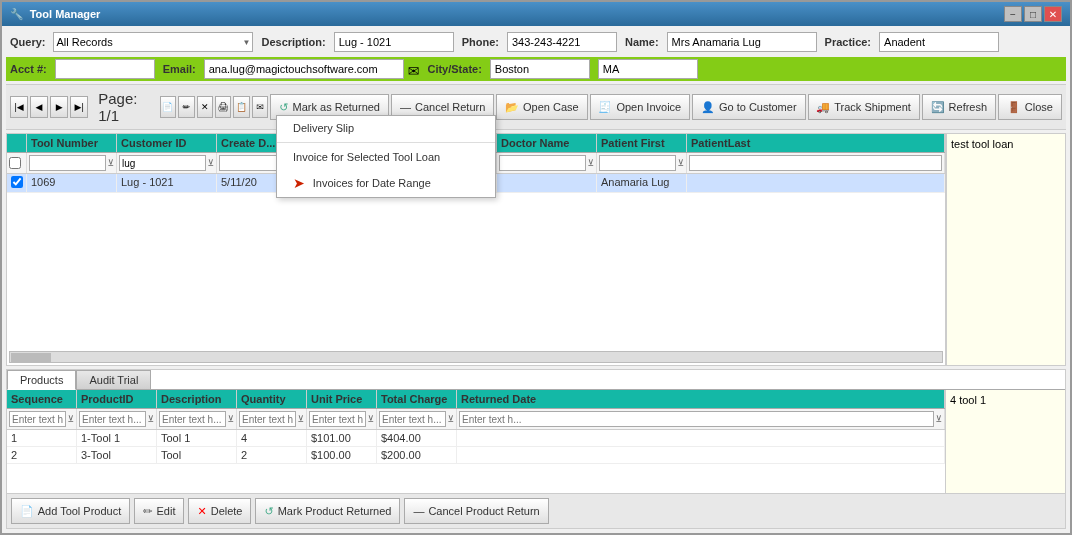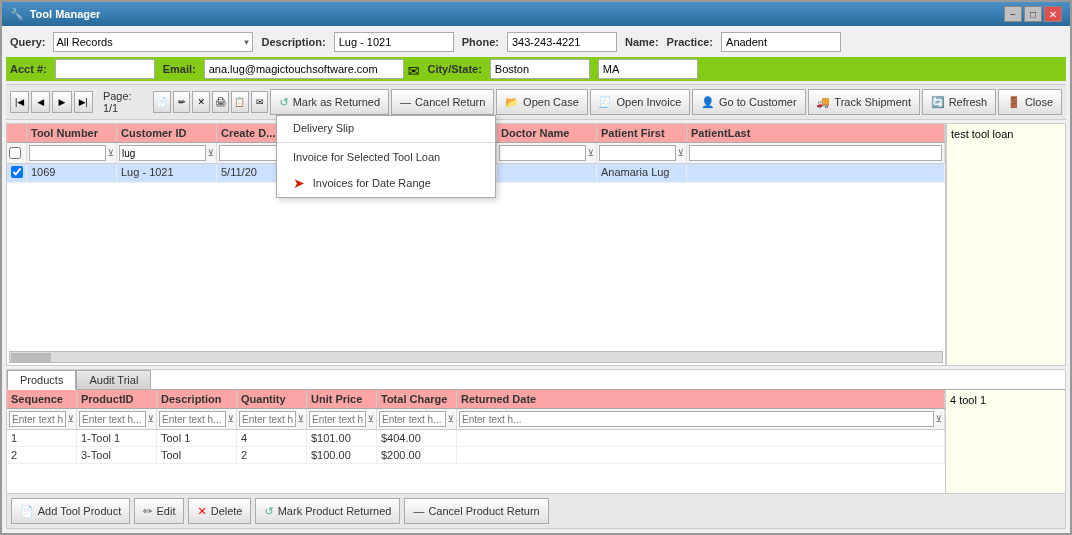--- a/index.html
+++ b/index.html
@@ -13,25 +13,25 @@
     .content { flex: 1; display: flex; flex-direction: column; padding: 4px; gap: 3px; }
     .query-row { display: flex; align-items: center; gap: 8px; padding: 2px 4px; }
     .label { color: #333; font-weight: bold; white-space: nowrap; }
     .dropdown { height: 20px; border: 1px solid #aaa; background: white; padding: 0 2px; width: 200px; display: flex; align-items: center; justify-content: space-between; }
     .dropdown-arrow { font-size: 8px; color: #666; }
     .info-row { display: flex; align-items: center; gap: 8px; padding: 2px 4px; background: #84cc16; }
     .info-field { height: 20px; border: 1px solid #aaa; background: white; padding: 0 4px; display: flex; align-items: center; min-width: 100px; }
     .toolbar { display: flex; align-items: center; gap: 2px; padding: 3px 4px; background: #e8e8e8; border-top: 1px solid #ccc; border-bottom: 1px solid #ccc; flex-wrap: nowrap; position: relative; }
     .tool-btn { height: 26px; padding: 0 8px; background: linear-gradient(to bottom, #ffffff, #e0e0e0); border: 1px solid #aaa; cursor: pointer; display: flex; align-items: center; gap: 4px; white-space: nowrap; font-size: 11px; color: #333; }
     .nav-btn { width: 22px; height: 22px; background: linear-gradient(to bottom, #fff, #ddd); border: 1px solid #aaa; display: flex; align-items: center; justify-content: center; cursor: pointer; font-size: 9px; }
-    .page-info { padding: 2px 8px; font-size: 11px; color: #333; }
+    .page-info { padding: 2px 8px; font-size: 15px; color: #333; }
     .main-area { display: flex; flex: 1; gap: 0; overflow: hidden; }
     .left-panel { flex: 1; display: flex; flex-direction: column; border: 1px solid #ccc; background: white; overflow: hidden; }
     .right-panel { width: 120px; border: 1px solid #ccc; background: #ffffee; padding: 4px; font-size: 11px; }
-    .grid-header { display: flex; background: #fca5a5; border-bottom: 1px solid #aaa; }
+    .grid-header { display: flex; background: #14b8a6; border-bottom: 1px solid #aaa; }
     .grid-col { padding: 3px 4px; border-right: 1px solid #ccc; font-weight: bold; color: #333; overflow: hidden; white-space: nowrap; }
     .grid-filter { display: flex; background: #f5f5f5; border-bottom: 1px solid #ccc; }
     .filter-cell { padding: 2px 2px; border-right: 1px solid #ddd; display: flex; align-items: center; gap: 1px; }
     .filter-input { height: 16px; border: 1px solid #aaa; background: white; padding: 0 2px; font-size: 10px; flex: 1; }
     .filter-icon { font-size: 9px; color: #666; cursor: pointer; }
     .grid-row { display: flex; border-bottom: 1px solid #eee; }
     .grid-cell { padding: 2px 4px; border-right: 1px solid #eee; overflow: hidden; white-space: nowrap; color: #333; }
     .tabs { display: flex; gap: 0; border-bottom: 1px solid #aaa; }
     .tab { padding: 3px 12px; background: linear-gradient(to bottom, #e8e8e8, #d0d0d0); border: 1px solid #aaa; border-bottom: none; cursor: pointer; font-size: 11px; color: #333; }
     .tab.active { background: white; border-bottom: 1px solid white; margin-bottom: -1px; z-index: 1; }
@@ -75,20 +75,23 @@
       </div>
       <span class="label">Description:</span>
       <div class="info-field" style="width:120px;">
         <span>Lug - 1021</span>
       </div>
       <span class="label">Phone:</span>
       <div class="info-field" style="width:110px;">
         <span>343-243-4221</span>
       </div>
       <span class="label">Name:</span>
+      <div class="info-field" style="width:150px;">
+        <span>Mrs Anamaria Lug</span>
+      </div>
       <span class="label">Practice:</span>
       <div class="info-field" style="width:120px;">
         <span>Anadent</span>
       </div>
     </div>
 
     <div class="info-row">
       <span class="label">Acct #:</span>
       <div class="info-field" style="width:80px;"></div>
       <span class="label">Email:</span>

